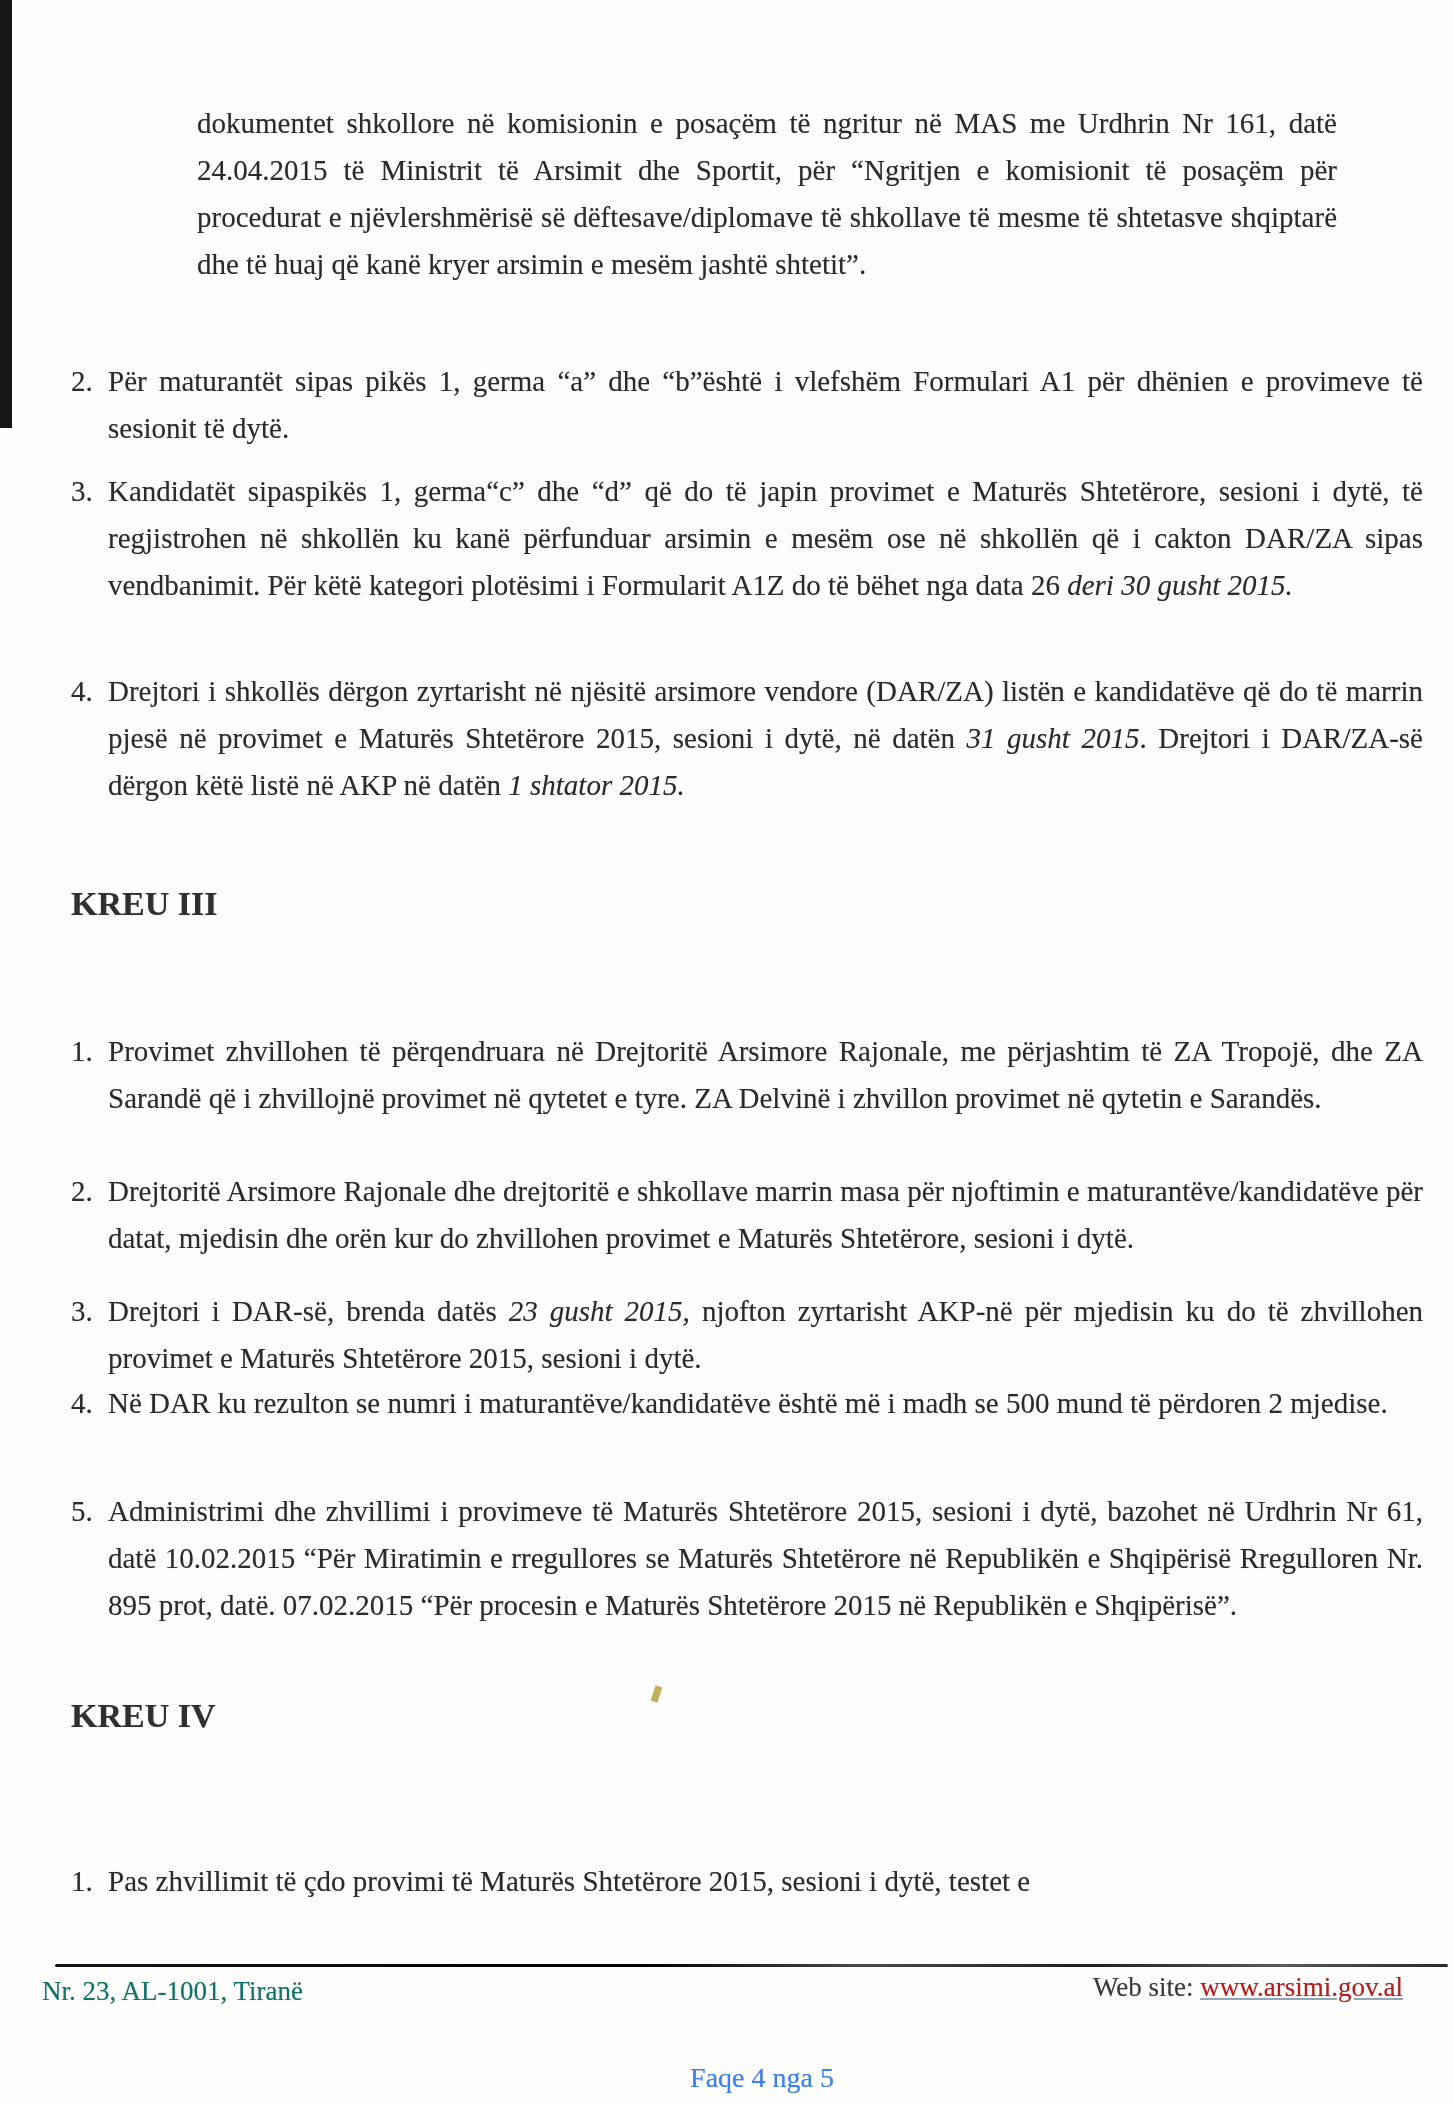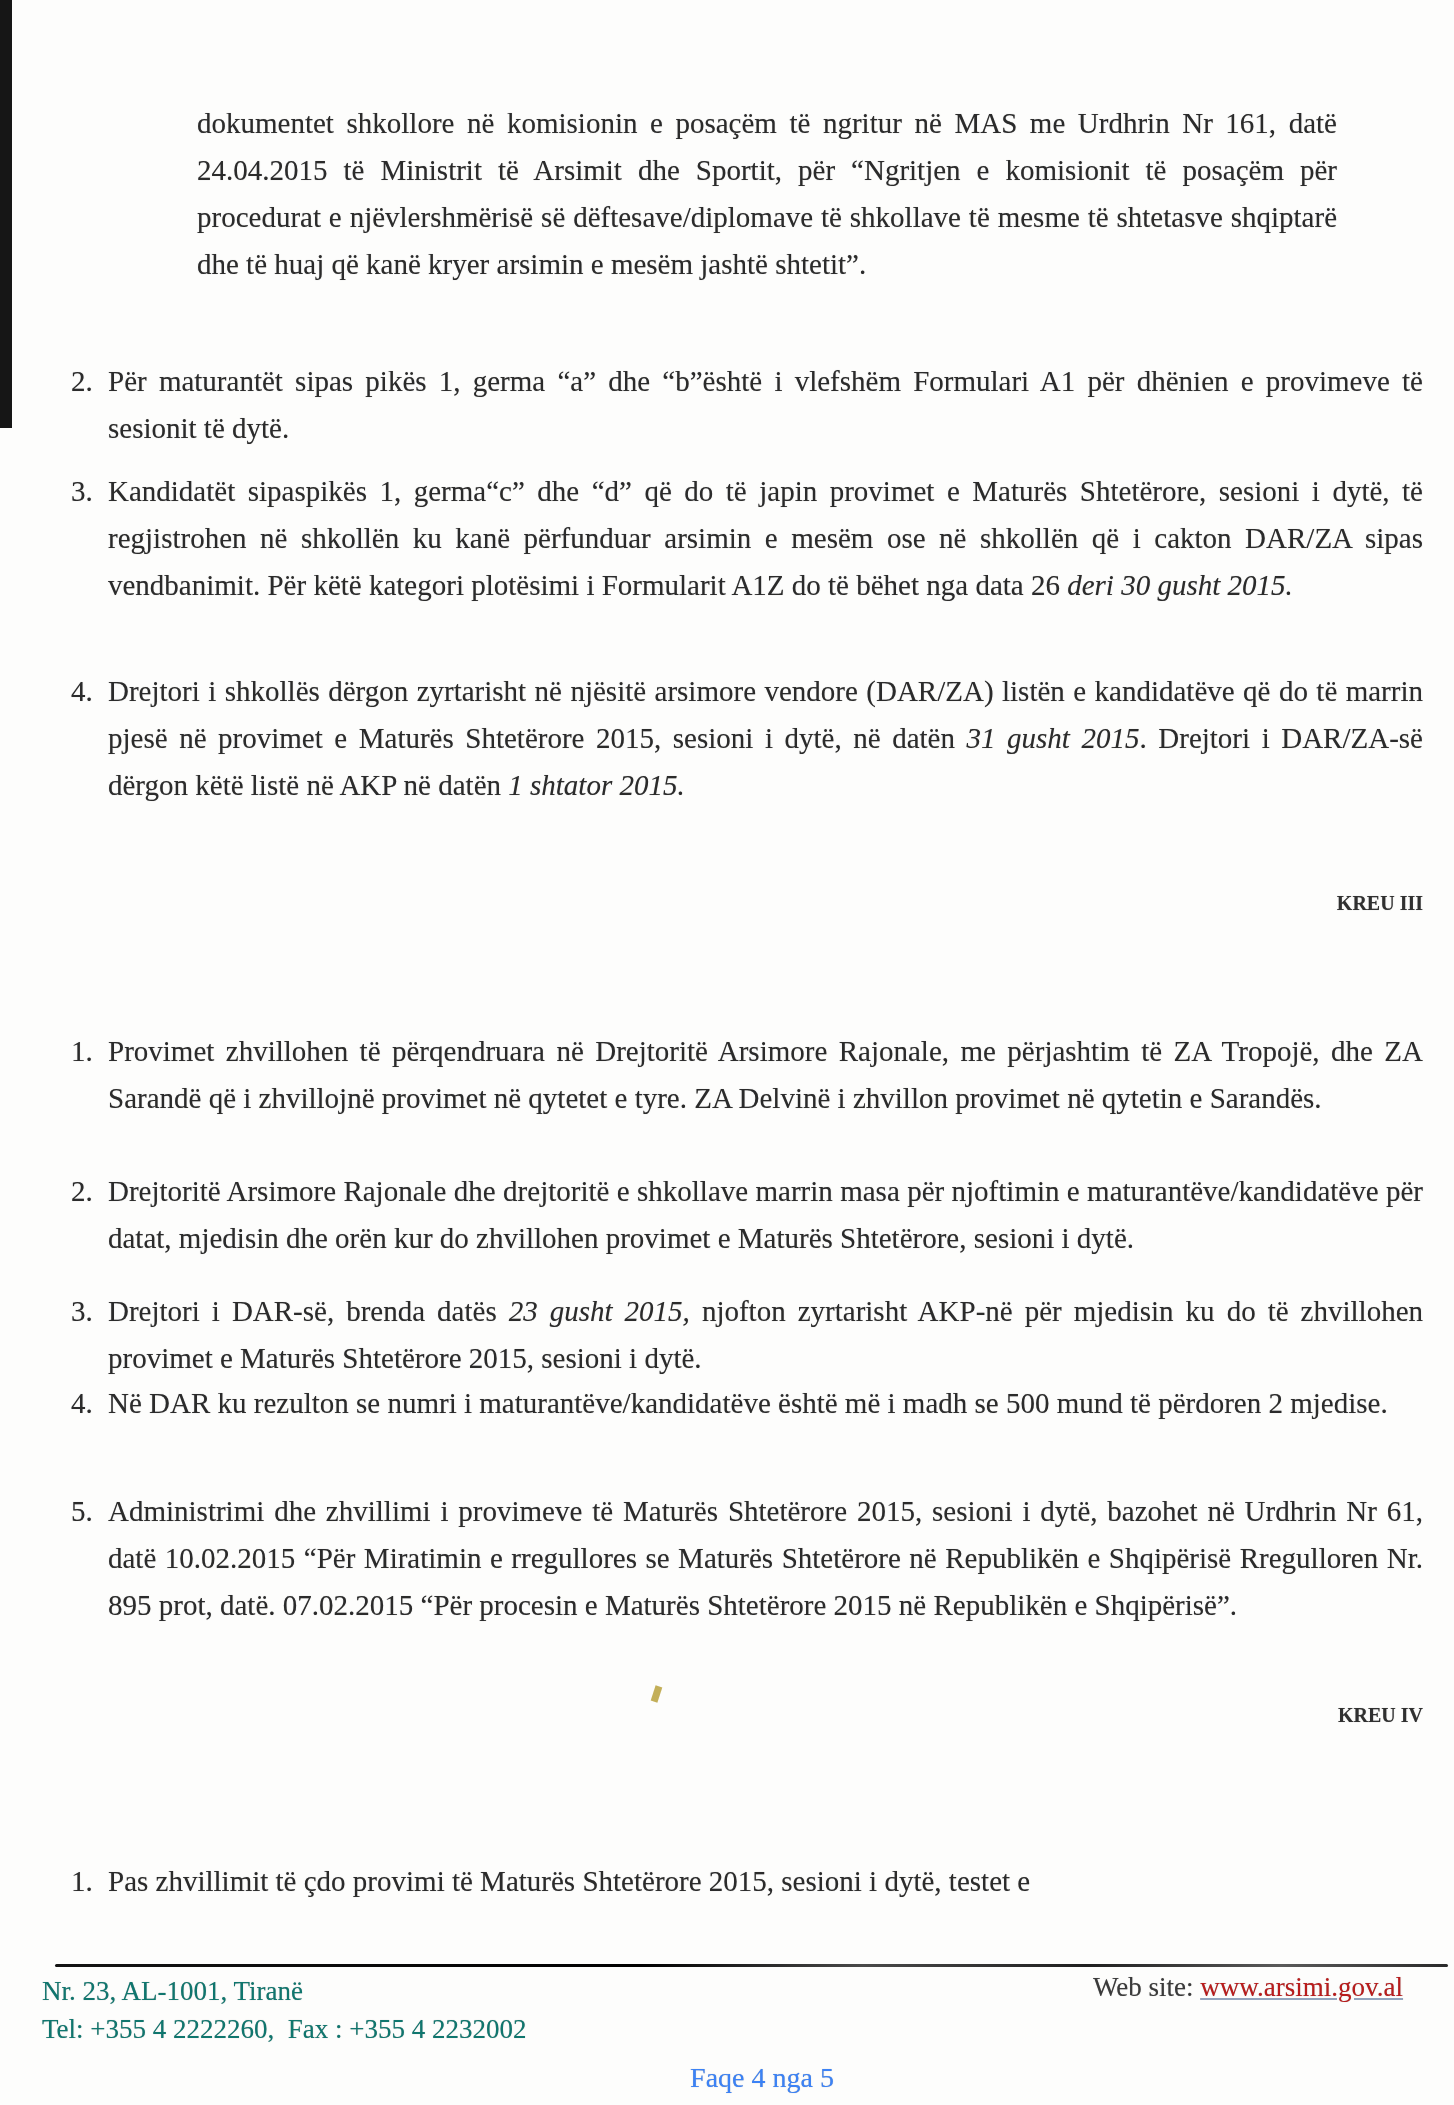--- a/index.html
+++ b/index.html
@@ -8,21 +8,21 @@
     background:#fdfdfc; overflow:hidden;
     font-family:"Liberation Serif", serif;
     color:#2b2b2b;
     text-shadow:0 0 0.8px rgba(70,70,70,0.45);
   }
   .txt { font-size:29px; line-height:47px; text-align:justify; }
   .intro { position:absolute; left:197px; width:1140px; }
   .item { position:absolute; left:71px; width:1352px; display:grid; grid-template-columns:28px 1fr; column-gap:9px; }
   .item .num { text-align:left; }
   .bi { font-weight:400; font-style:italic; }
-  .h { position:absolute; left:71px; width:1352px; text-align:right; font-weight:700; font-size:20px; line-height:47px; color:#303030; }
+  .h { position:absolute; left:71px; width:1352px; text-align:left; font-weight:700; font-size:34px; line-height:47px; color:#303030; }
   .h-narrow { left:247px; width:1000px; }
   .scan-bar { position:absolute; left:0; top:0; width:12px; height:428px; background:#161616; }
   .scan-speck { position:absolute; left:653px; top:1686px; width:7px; height:16px; background:#b9a13c; transform:rotate(18deg); opacity:.85; }
   .footer-rule { position:absolute; left:55px; top:1964px; width:1393px; height:3px;
     background:linear-gradient(to right,#141414 0%,#000 42%,#4a4a4a 58%,#1f1f1f 74%,#5a5a5a 88%,#2a2a2a 100%);
     border-radius:2px; }
   .f-line { position:absolute; font-size:27px; line-height:34px; color:#0f766e; white-space:pre; }
   .f-web { position:absolute; left:1093px; top:1972px; width:360px; font-size:27px; color:#3a3a3a; white-space:nowrap; }
   .web-url { color:#b91c1c; text-decoration:underline; text-decoration-color:#93a4bd; cursor:pointer; }
   .f-page { position:absolute; left:70px; top:2062px; width:1384px; text-align:center; font-size:28px; color:#3b82f6; }
@@ -86,21 +86,20 @@
 
   <div class="item txt" style="top:1858px">
     <span class="num">1.</span>
     <span><span>Pas zhvillimit të çdo provimi të Maturës Shtetërore 2015, sesioni i dytë, testet e</span></span>
   </div>
 
   <div class="footer-rule"></div>
 
   <div class="f-line" style="left:42px; top:1974px">Nr. 23, AL-1001, Tiranë</div>
 
-  <div class="f-line" style="left:42px; top:2012px">Tel: +355 4 2222260,  Fax : +355 4 2232002</div>
 
   <div class="f-web">
     <span>Web site: </span><a class="web-url">www.arsimi.gov.al</a>
   </div>
 
   <div class="f-page">Faqe 4 nga 5</div>
 
 </div>
 
 </body></html>

